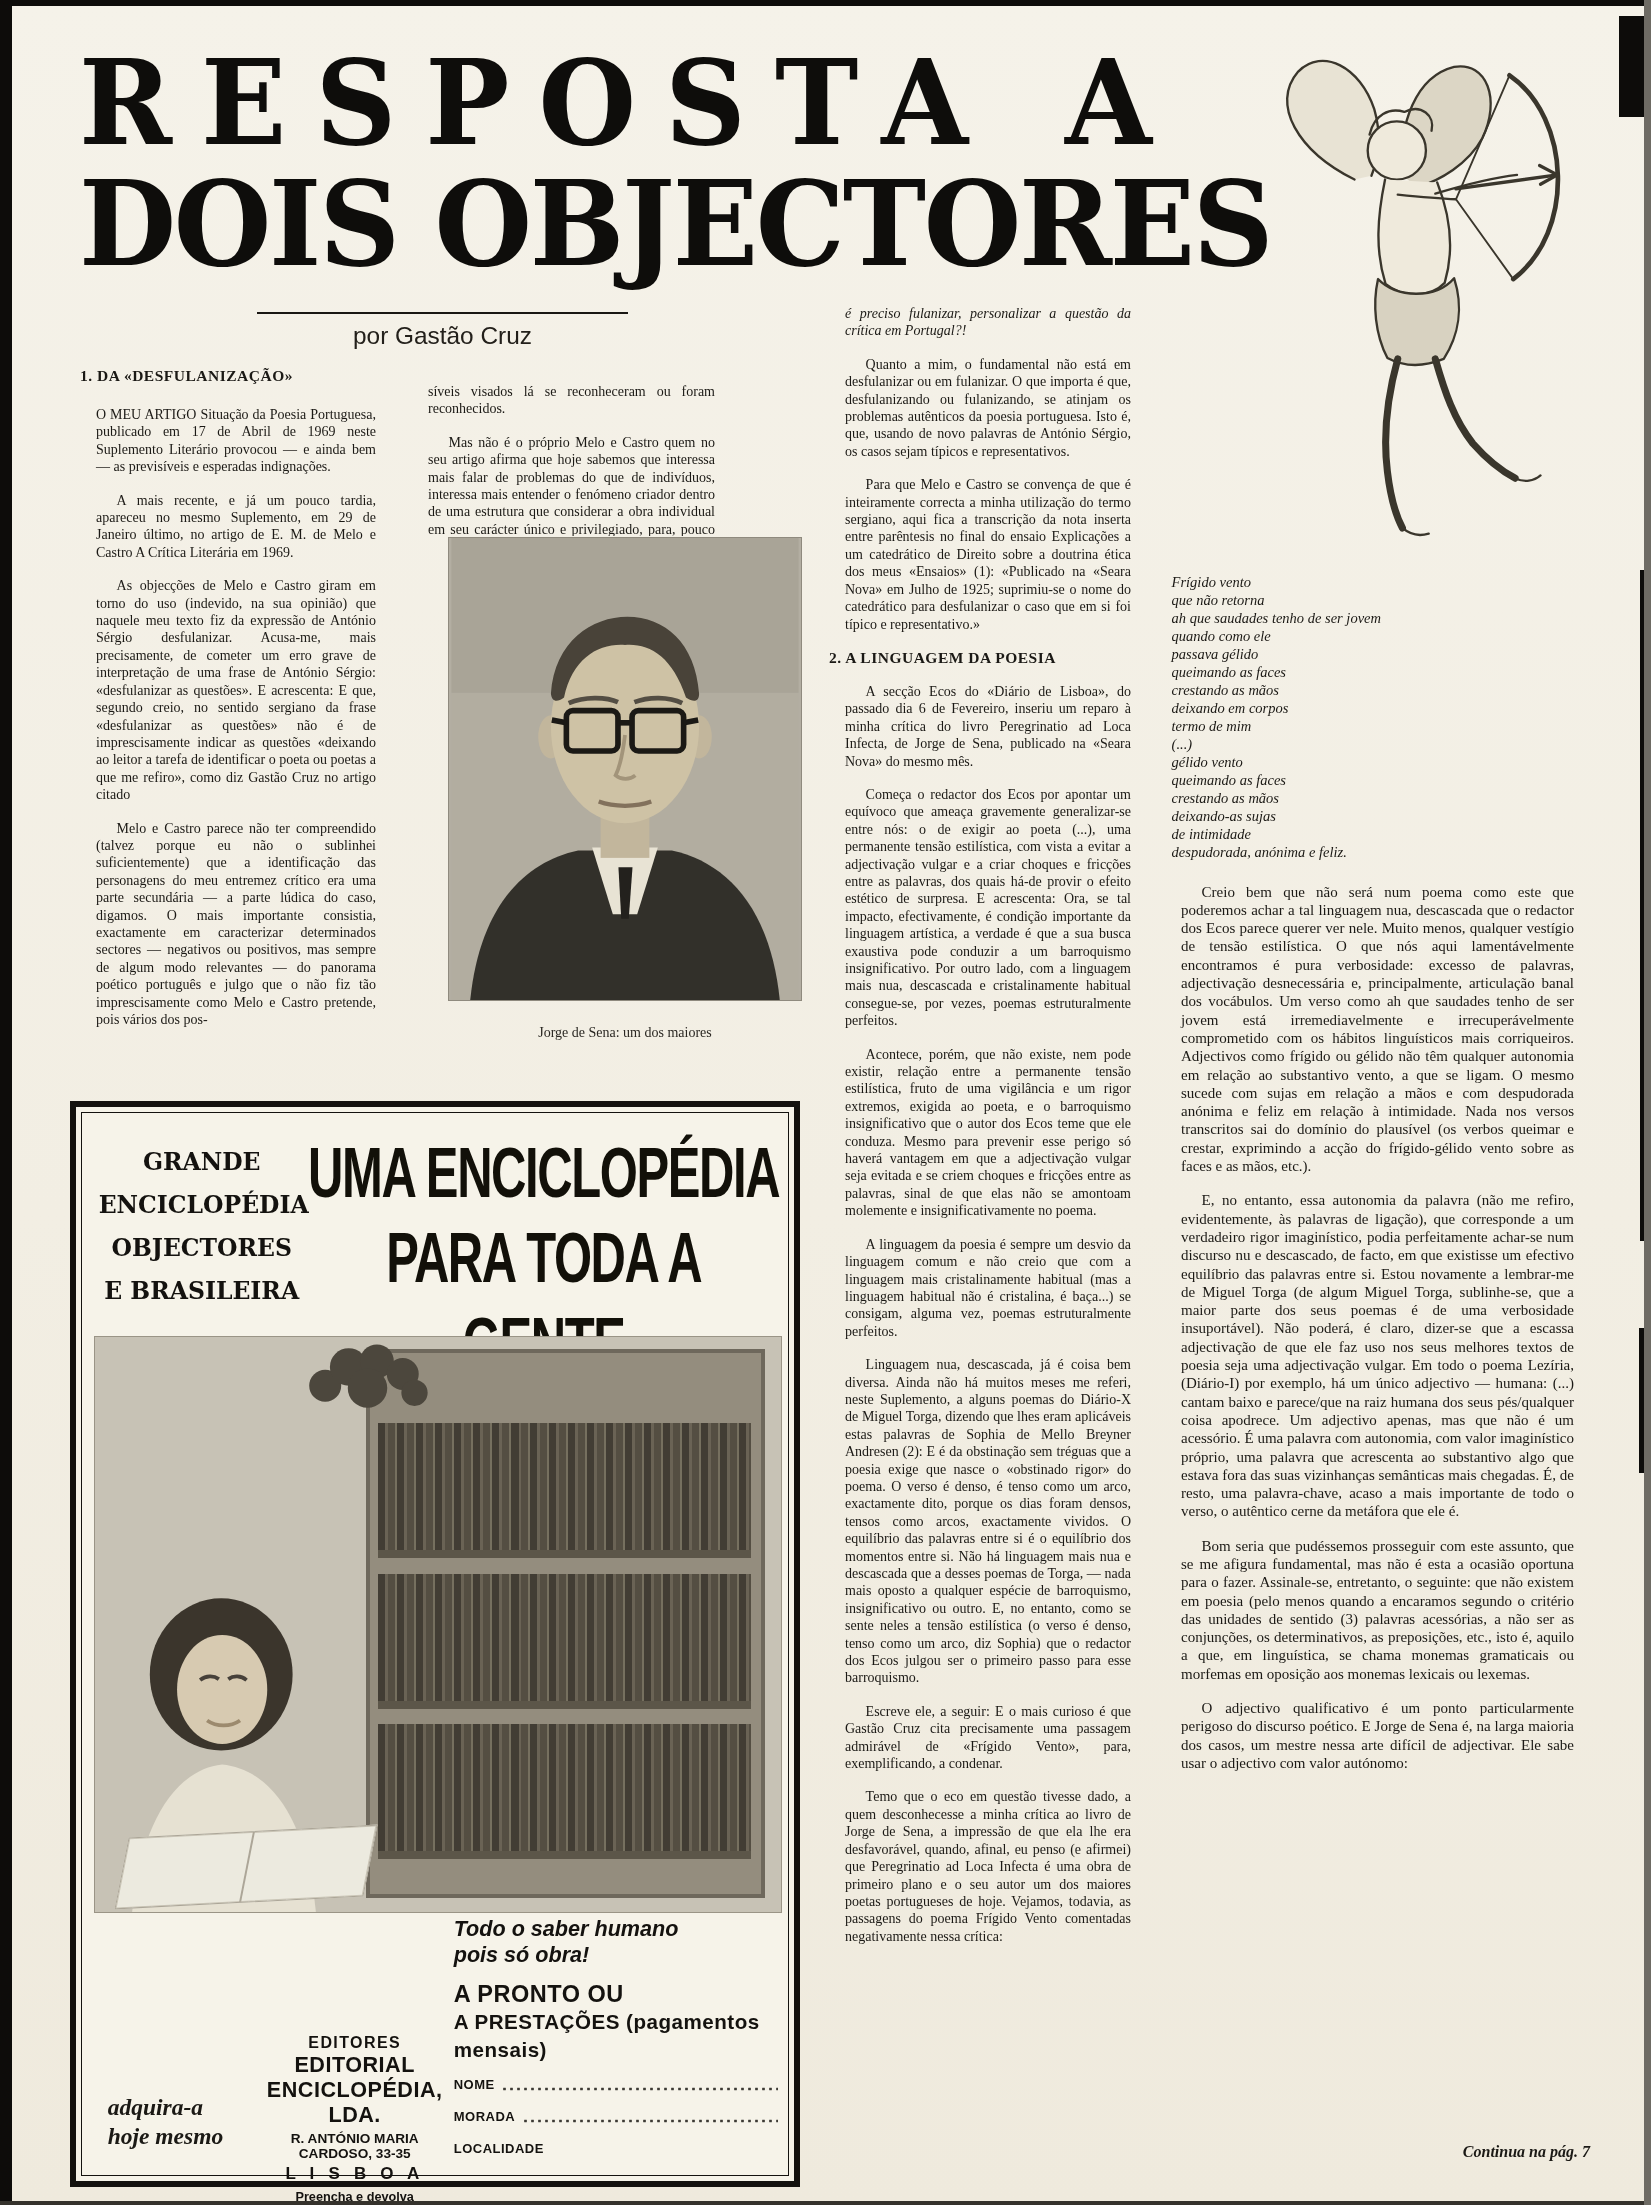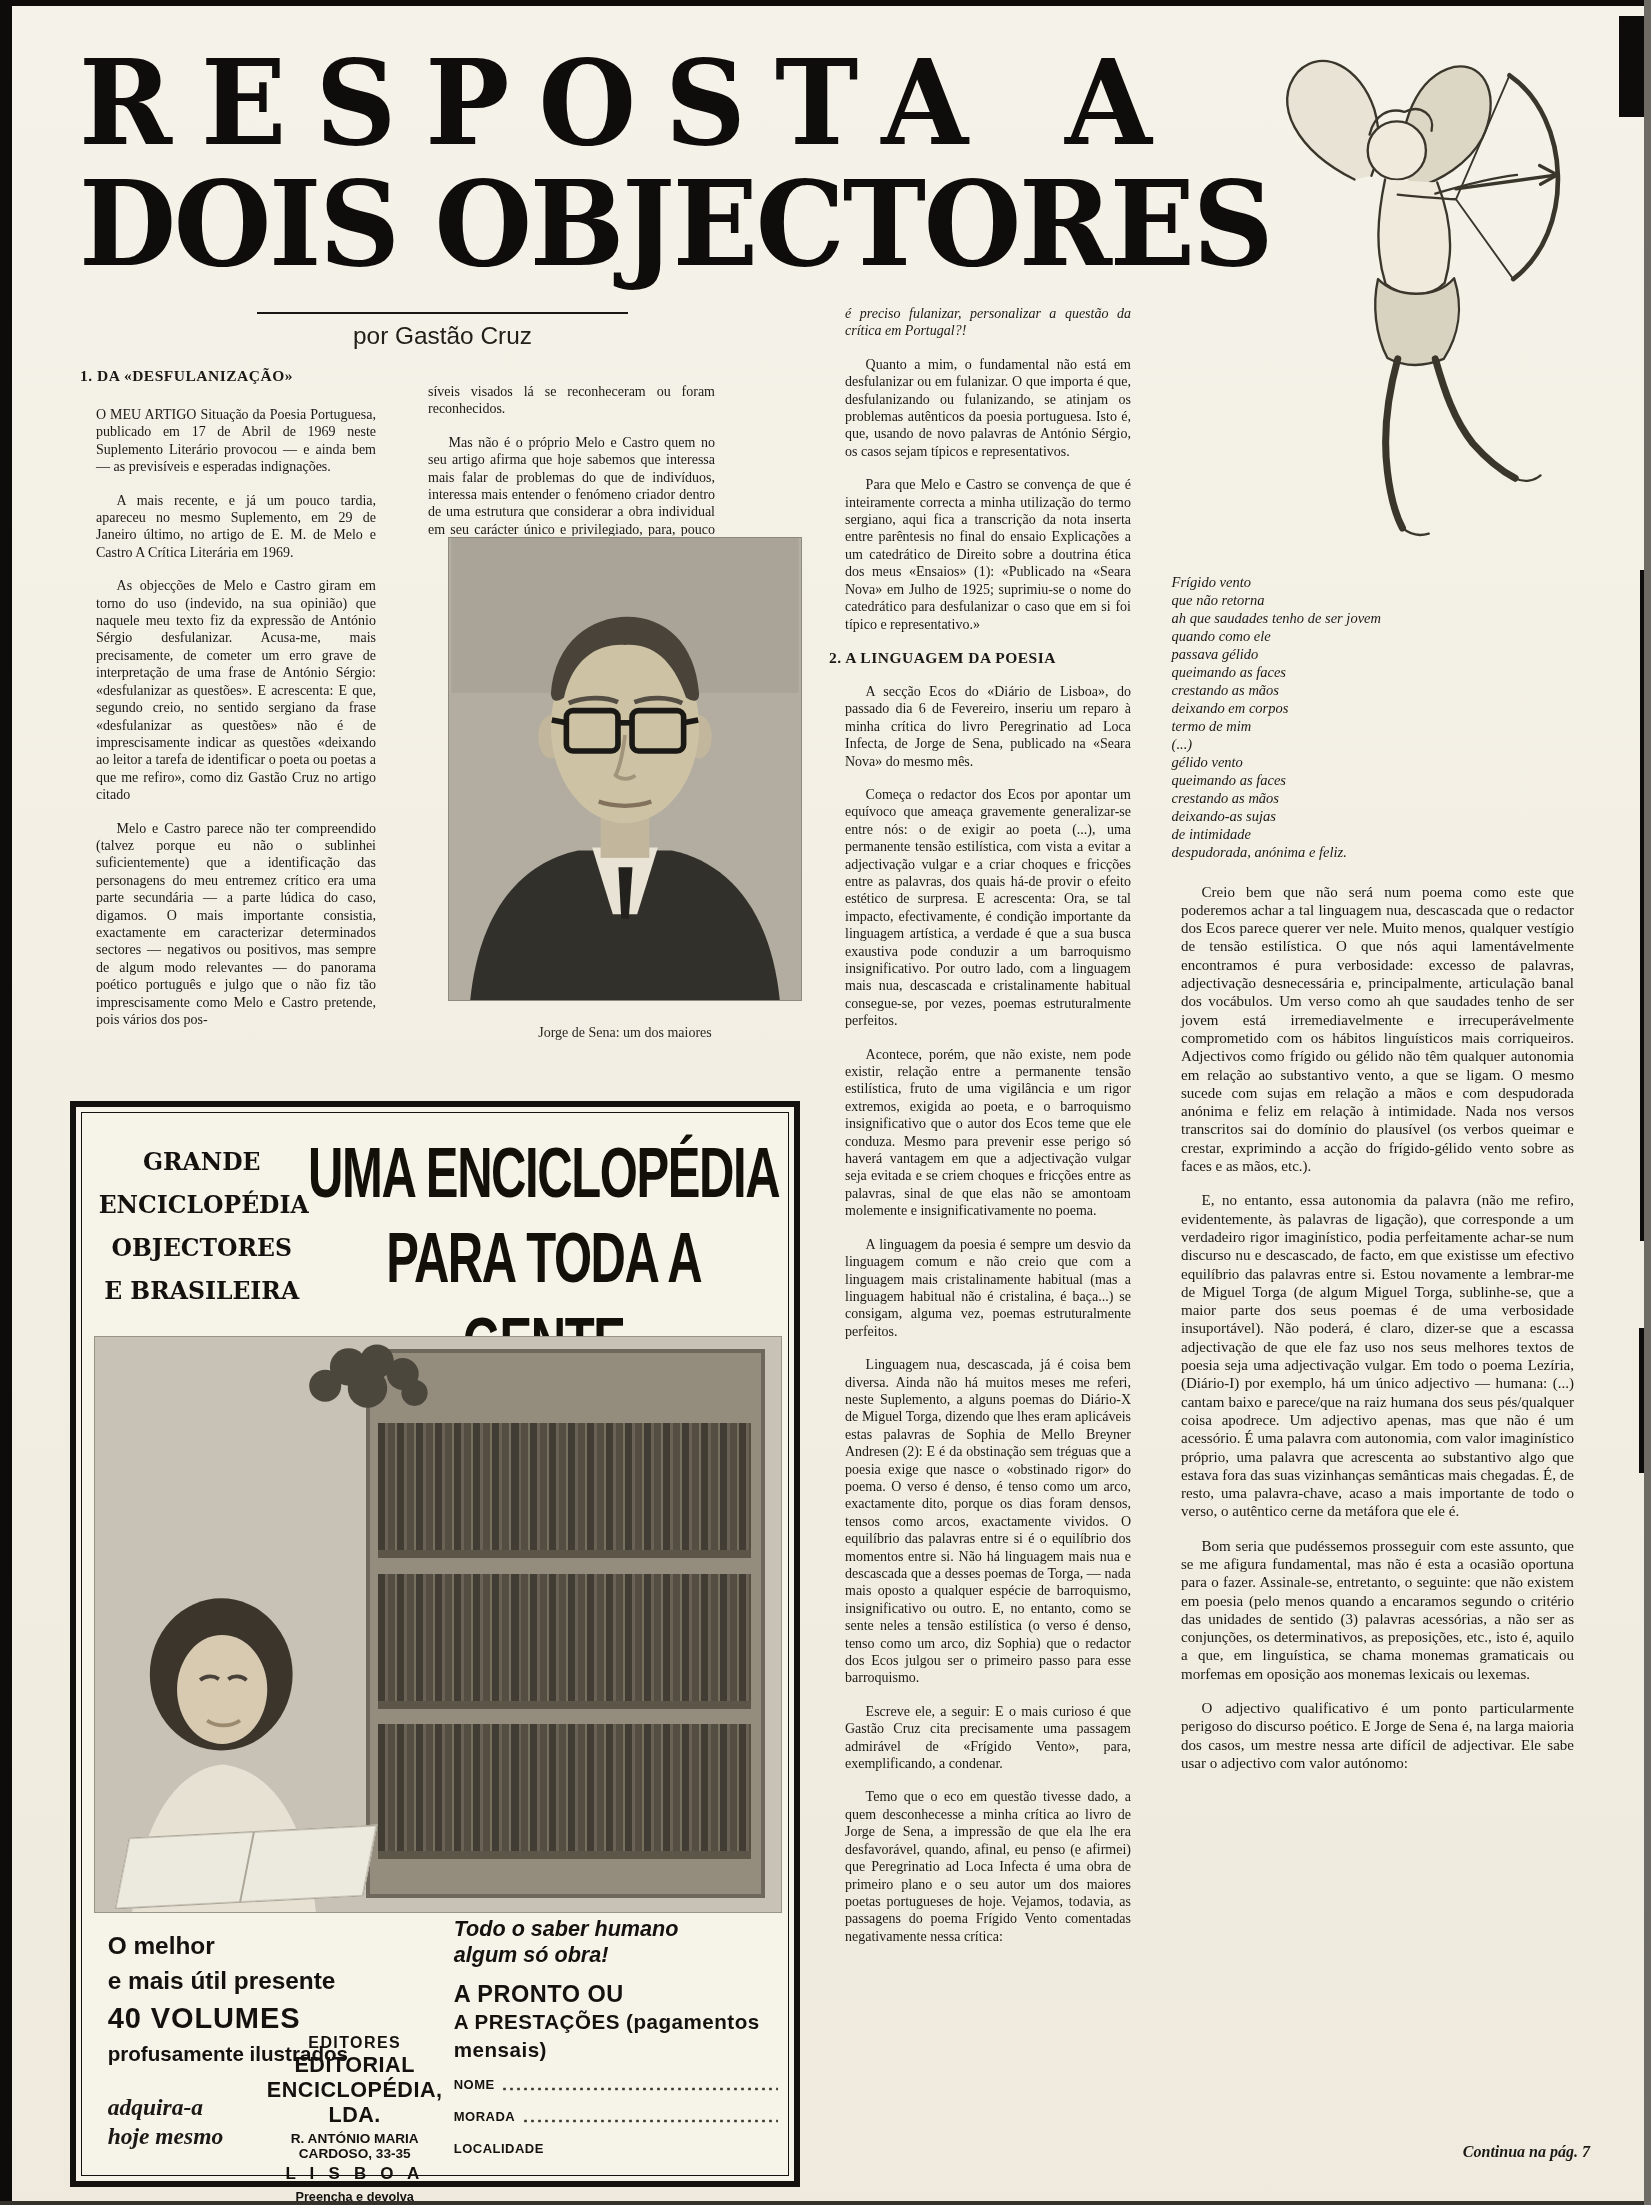--- a/index.html
+++ b/index.html
@@ -256,46 +256,40 @@
         <svg class="woman" viewBox="0 0 600 760" aria-hidden="true">
           <ellipse cx="260" cy="250" rx="152" ry="162" fill="#3b352c"></ellipse>
           <ellipse cx="262" cy="282" rx="96" ry="116" fill="#d7cab1"></ellipse>
           <path d="M70,760 C90,552 170,452 262,442 C362,452 442,552 462,760 Z" fill="#e6e1d2"></path>
           <path d="M215,262 C228,252 244,252 255,260 M275,260 C286,252 302,252 314,262" stroke="#47413a" stroke-width="8" fill="none"></path>
           <path d="M230,348 C250,362 280,362 300,348" stroke="#9c8a6e" stroke-width="8" fill="none"></path>
         </svg>
         <div class="open-book"></div>
       </div>
 
-      <div class="ad-sell">
-        <div class="sell1">O melhor</div>
-        <div class="sell2">e mais útil presente</div>
-        <div class="sell3">40 VOLUMES</div>
-        <div class="sell4">profusamente ilustrados</div>
-      </div>
 
       <div class="ad-cta">adquira-a hoje mesmo</div>
 
       <div class="ad-pub">
         <div class="pub-label">EDITORES</div>
         <div class="pub-name">EDITORIAL</div>
         <div class="pub-name">ENCICLOPÉDIA,</div>
         <div class="pub-name">LDA.</div>
         <div class="pub-addr">R. ANTÓNIO MARIA CARDOSO, 33-35</div>
         <div class="pub-city">L I S B O A</div>
         <div class="pub-note">
           <div>Preencha e devolva</div>
 
         </div>
       </div>
 
       <div class="ad-right">
         <div class="slogan">
           <div>Todo o saber humano</div>
-          <div>algum só obra!</div>
+          <div>pois só obra!</div>
         </div>
         <div class="payment">
           <div>A PRONTO OU</div>
           <div class="pay-small">A PRESTAÇÕES (pagamentos</div>
           <div class="pay-small">mensais)</div>
         </div>
         <div class="fields">
           <div class="field-row">
             <span class="field-label">NOME</span>
             <span class="dots"></span>

